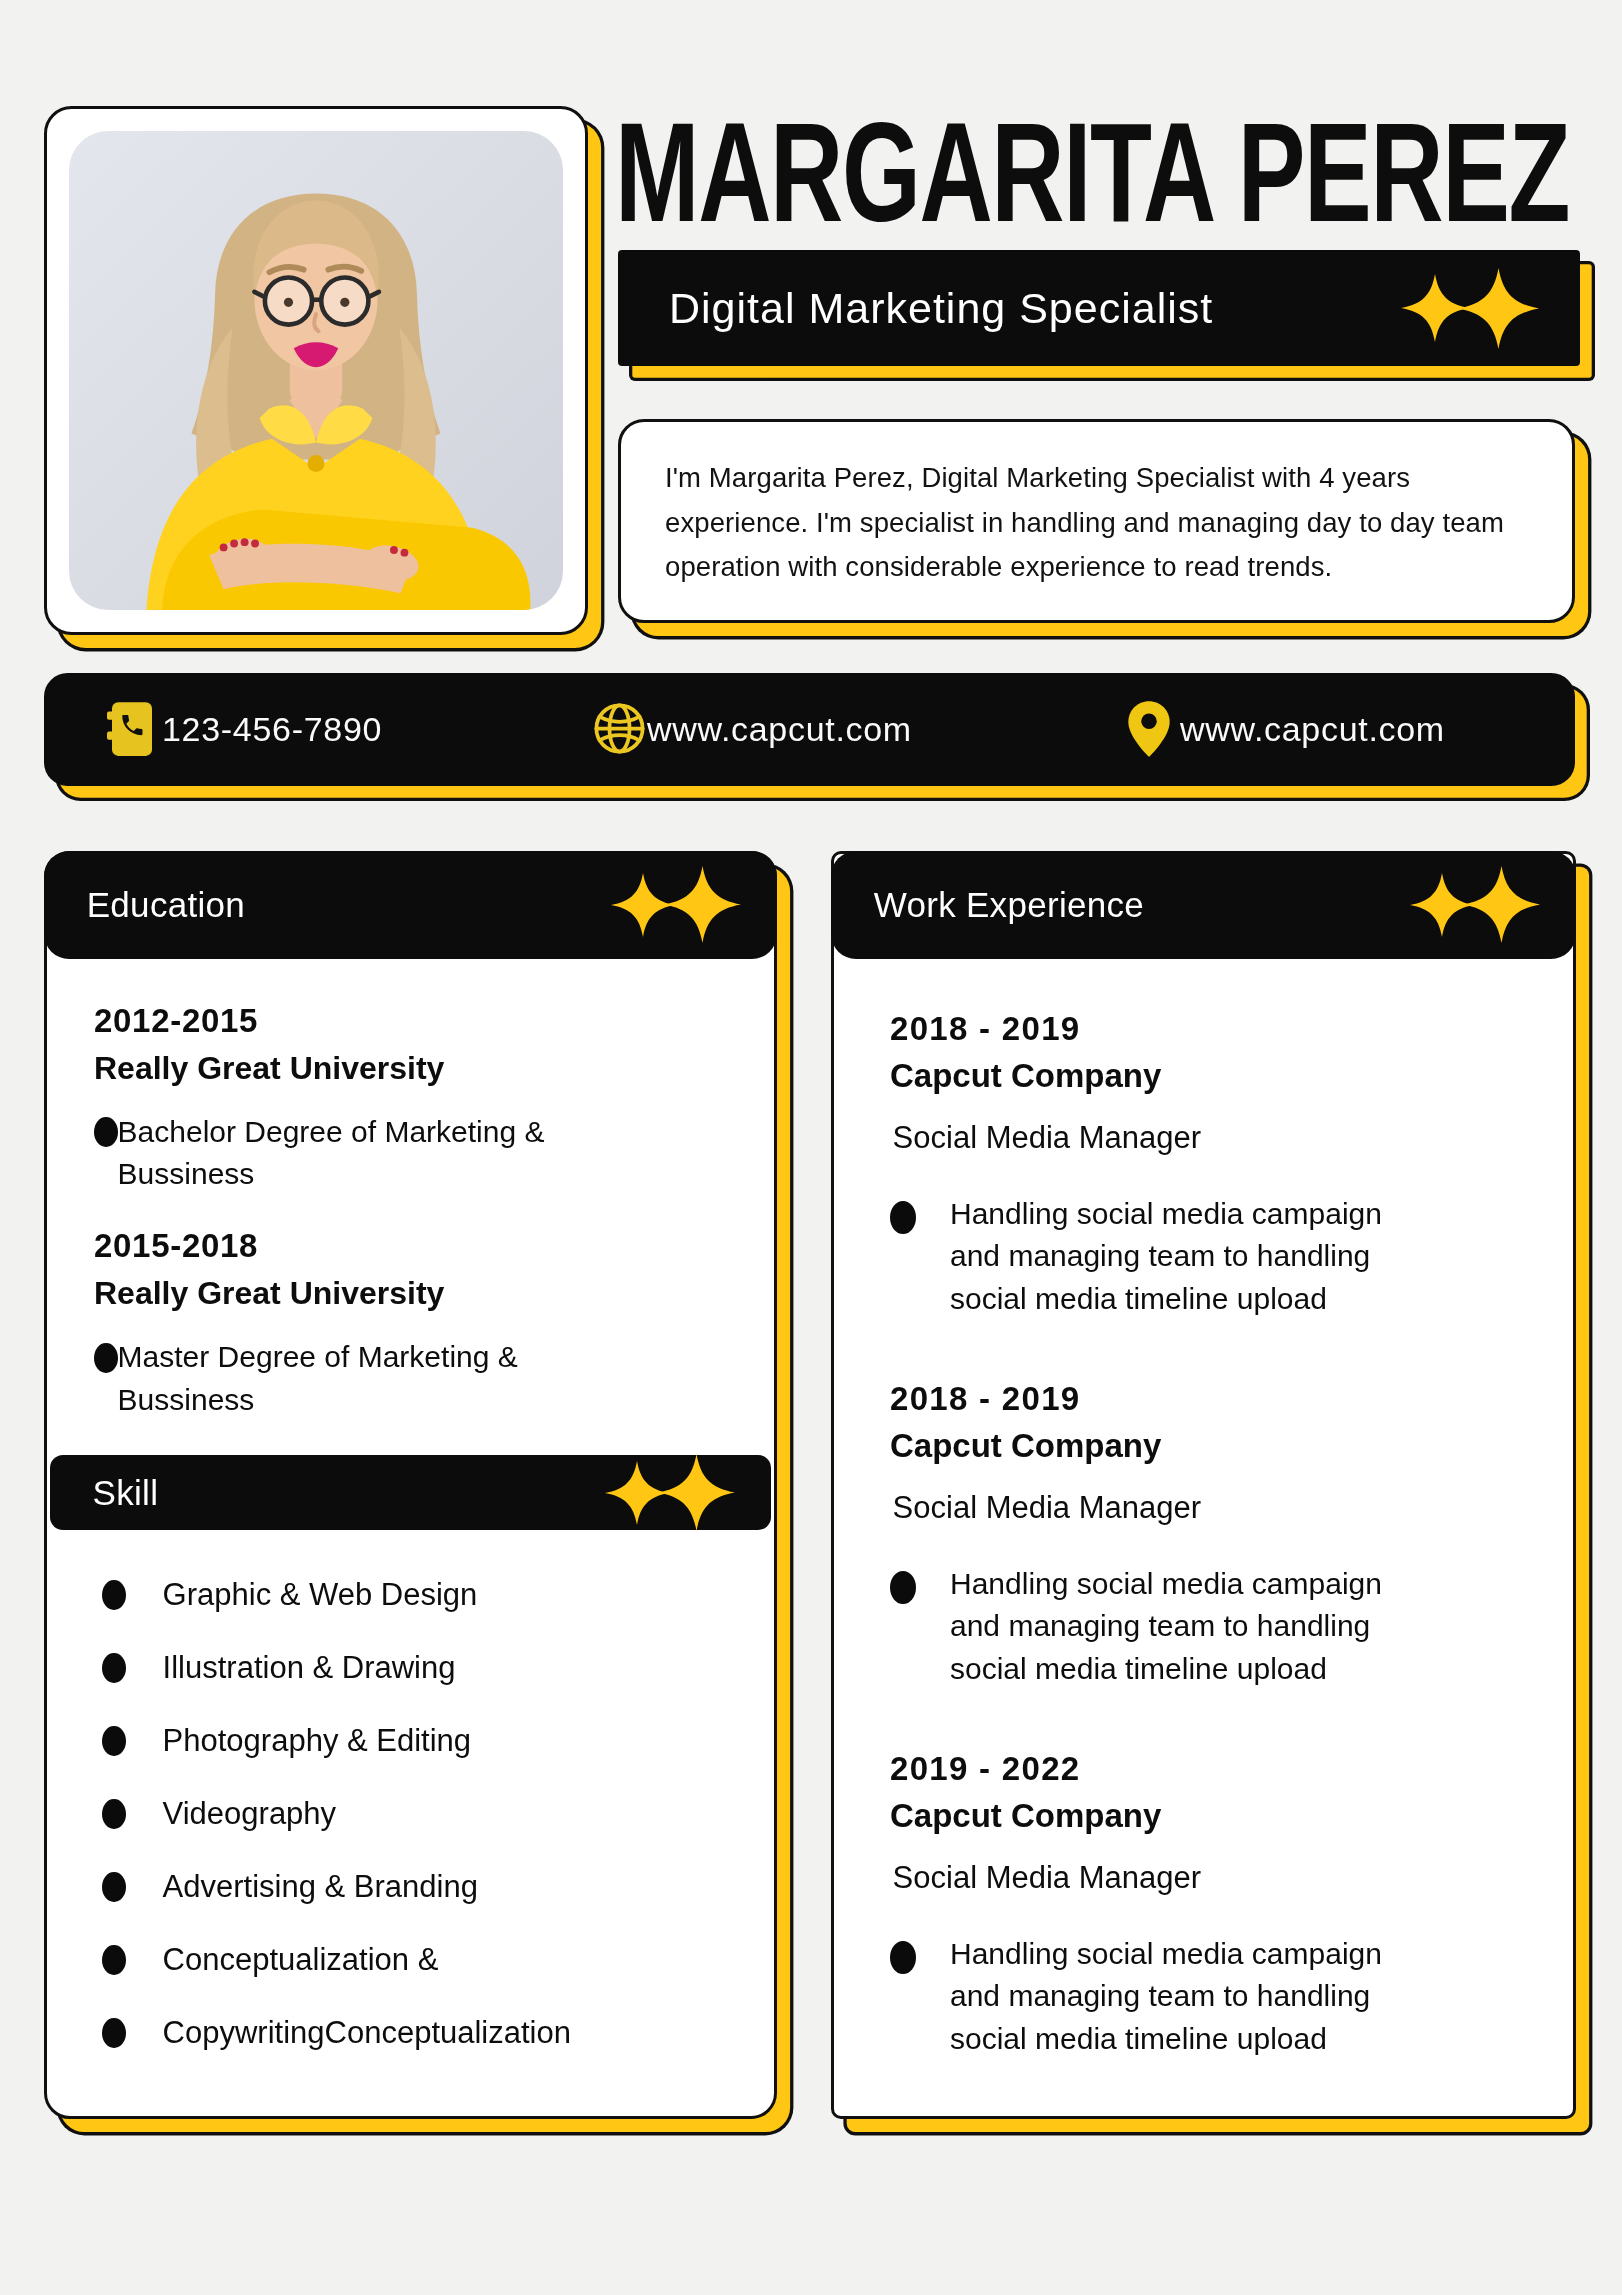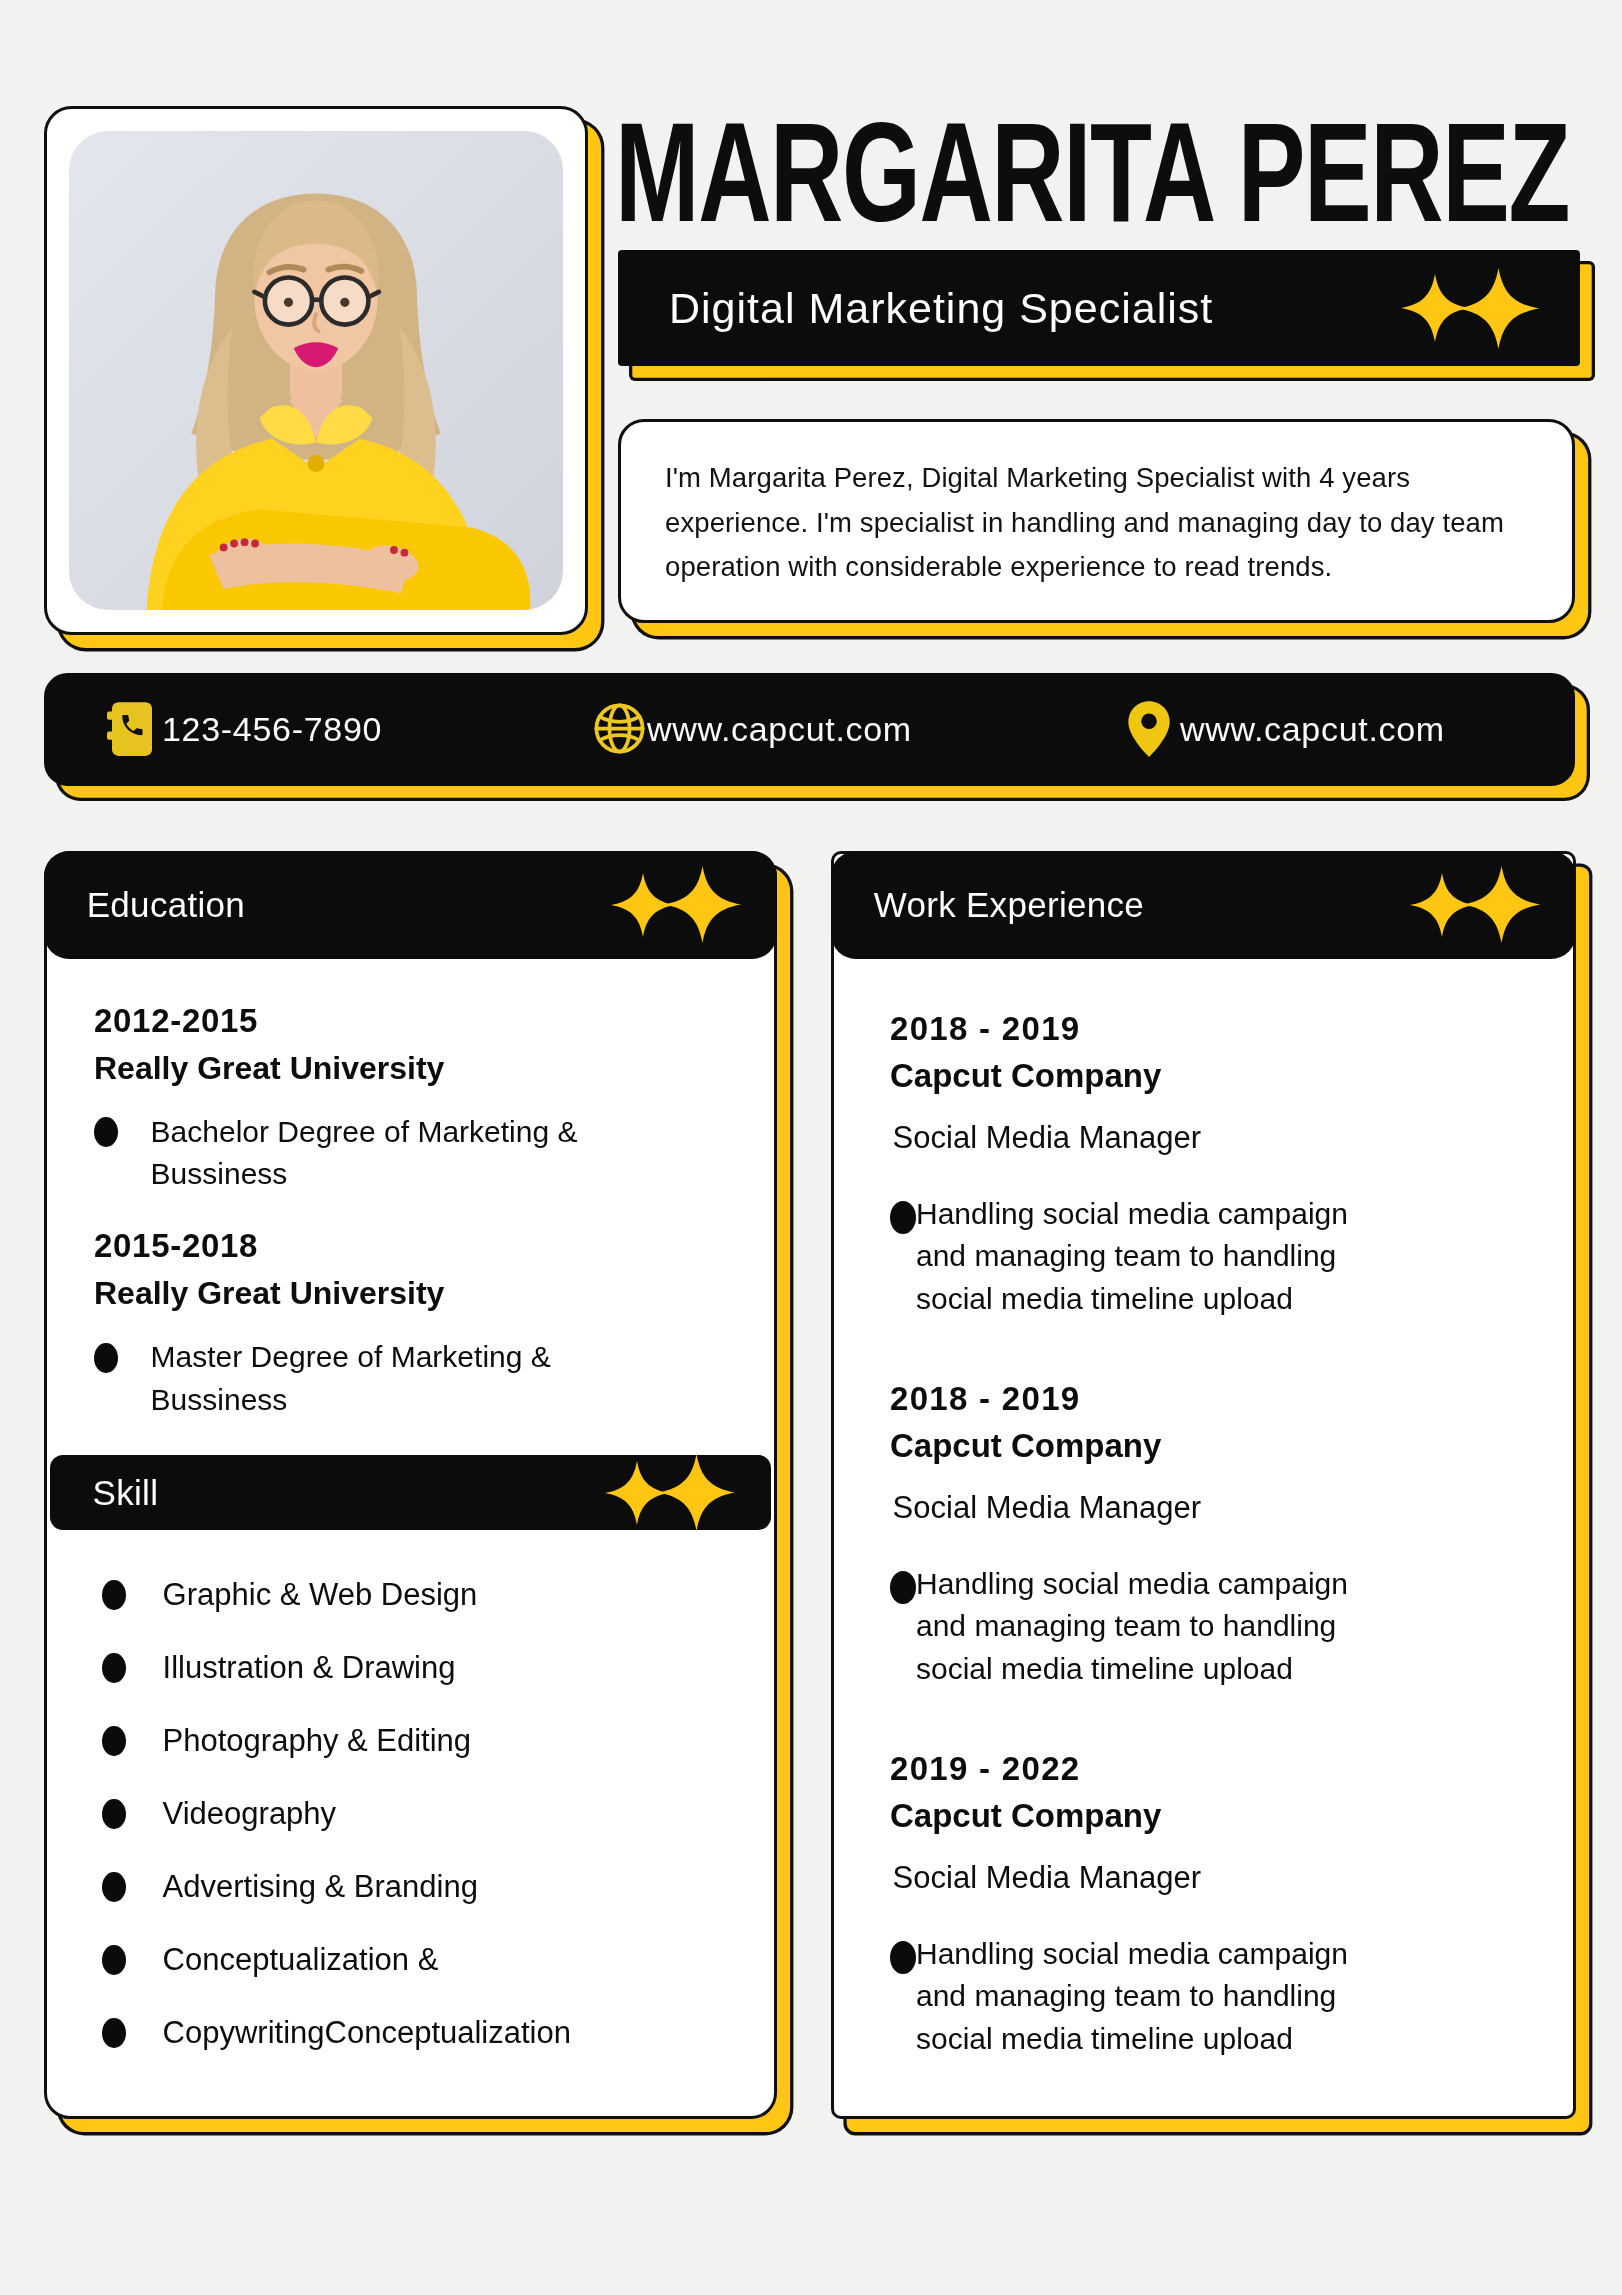--- a/index.html
+++ b/index.html
@@ -46,36 +46,36 @@
         border-radius:10px;box-sizing:border-box}
   .sec-header{height:108px;background:#0c0c0c;border-radius:25px;
         display:flex;align-items:center;padding:0 36px 0 43px;margin:-3.3px -3.3px 0}
   .sec-header .label{color:#fff;font-size:35px;font-weight:500;letter-spacing:0.3px}
   .sec-header.inset{margin:34px 2.6px 0 2.6px;border-radius:13px;height:75px}
   
   .edu-body{padding:0 38px 0 47px}
   .edu-period{margin-top:43px;font-size:33px;font-weight:700;letter-spacing:0.7px}
   .edu-item + .edu-item .edu-period{margin-top:31px}
   .edu-school{margin-top:10.5px;font-size:32px;font-weight:600}
-  .edu-bullet{display:flex;margin-top:23.6px;gap:33px}
+  .edu-bullet{display:flex;margin-top:23.6px;}
   .edu-bullet .dot{width:23.6px;height:30px;margin-top:6.5px}
   .edu-bullet .text{font-size:30px;line-height:1.42;max-width:510px}
   
   .skill-list{list-style:none;margin:8px;padding:39px 34px 0 47px}
   .skill-list li{display:flex;align-items:center;gap:37px;margin-bottom:37px}
   .skill-list .dot{width:23.6px;height:30px}
   .skill-list .text{font-size:31px}
   
   .work-body{padding:0 33px 0 56px}
   .work-entry{margin-top:51px}
   .work-entry + .work-entry{margin-top:59px}
   .work-period{font-size:33px;font-weight:600;letter-spacing:1.3px}
   .work-company{margin-top:9.2px;font-size:33px;font-weight:700}
   .work-role{margin-top:25px;font-size:31px;font-weight:400;padding-left:2.6px}
-  .work-bullet{display:flex;margin-top:37px}
+  .work-bullet{display:flex;gap:34px;margin-top:37px}
   .work-bullet .dot{width:26px;height:33px;margin-top:7.9px}
   .work-bullet .text{font-size:30px;line-height:1.42;max-width:478px}
 </style>
 </head>
 <body>
 
 <div class="photo-card ycard">
   <div class="photo-frame">
     <svg viewBox="0 0 754 732" preserveAspectRatio="xMidYMid slice">
       <defs>

